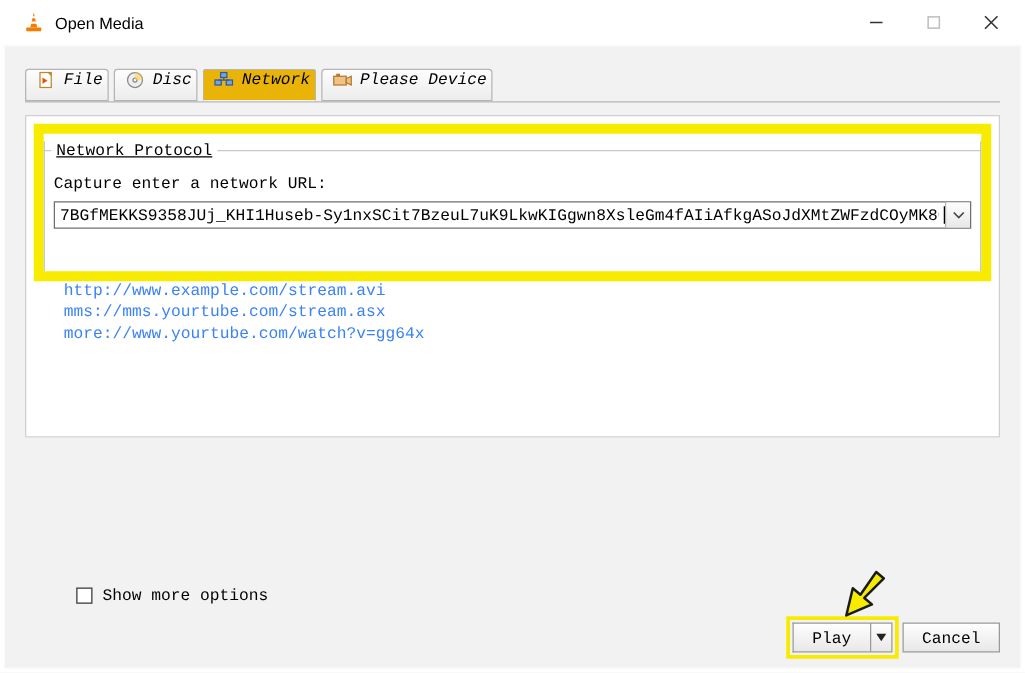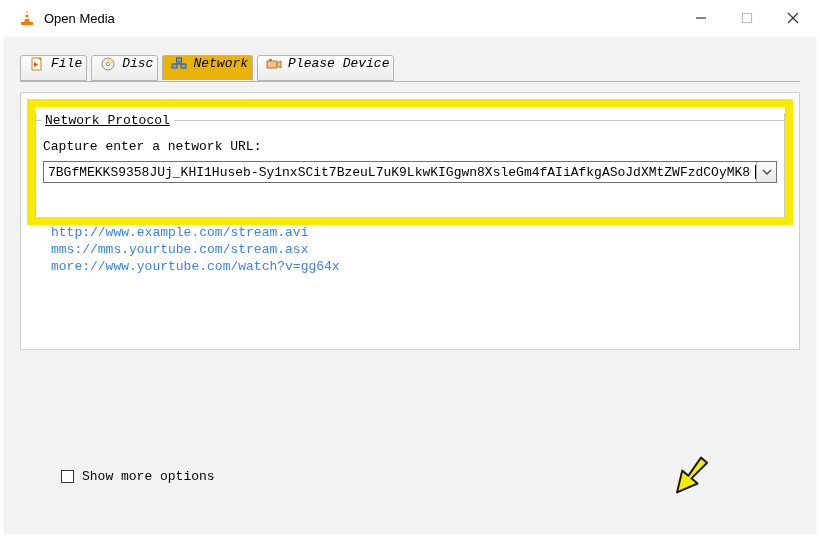--- a/index.html
+++ b/index.html
@@ -311,14 +311,29 @@
   </label>
 
   <div class="arrow-annot">
     <svg viewBox="0 0 50 50">
       <g transform="rotate(40 25 25)">
         <polygon points="23,4 31,4 29,26 37,26 27,46 17,26 25,26" fill="#f7eb00" stroke="#1a1a1a" stroke-width="2" stroke-linejoin="round"></polygon>
       </g>
     </svg>
   </div>
 
+  <div class="btnrow">
+    <div class="play-split">
+      <div class="btn play-main">
+        <span>Play</span>
+      </div>
+      <div class="btn play-dd">
+        <svg width="8" height="8">
+            <polygon points="0,1 8,1 4,7" fill="#222"></polygon>
+          </svg>
+      </div>
+    </div>
+    <div class="btn cancel">
+      <span>Cancel</span>
+    </div>
+  </div>
 
 </div>
 
 </body></html>

